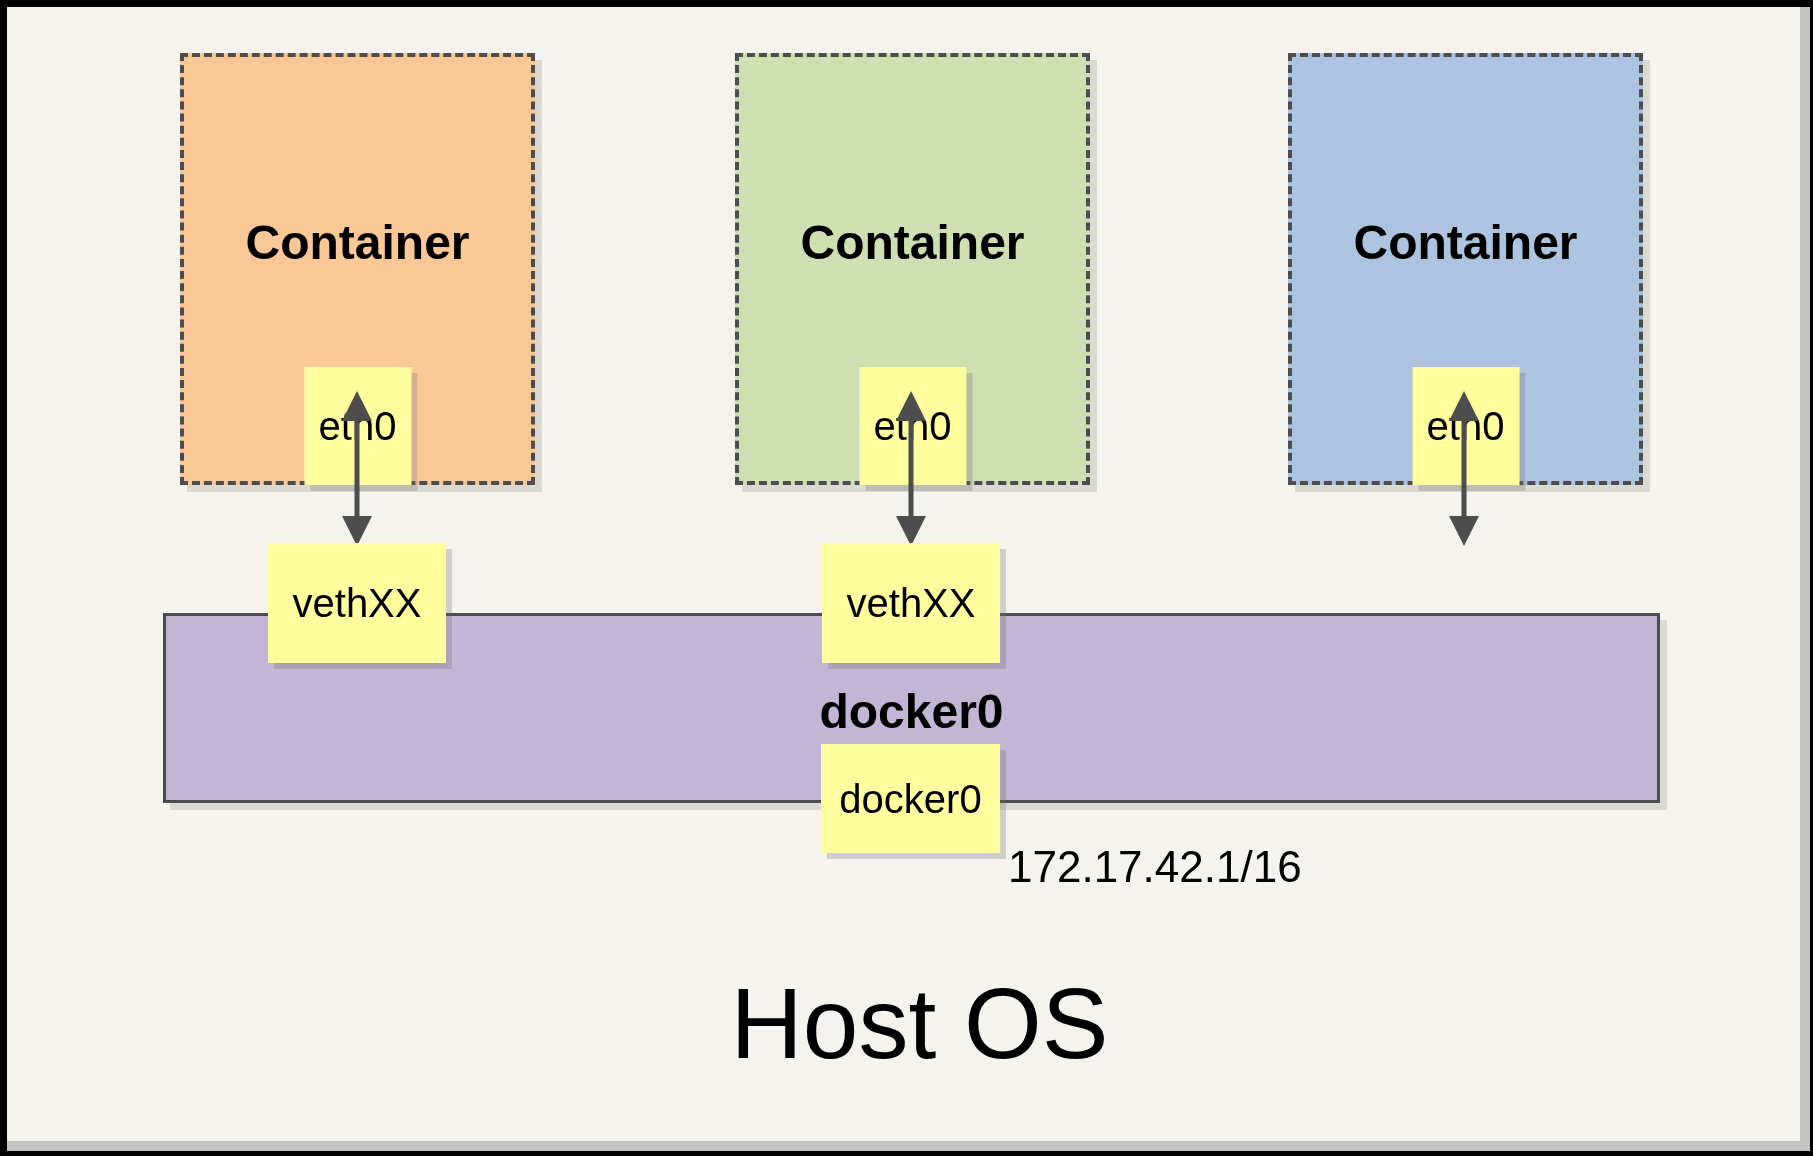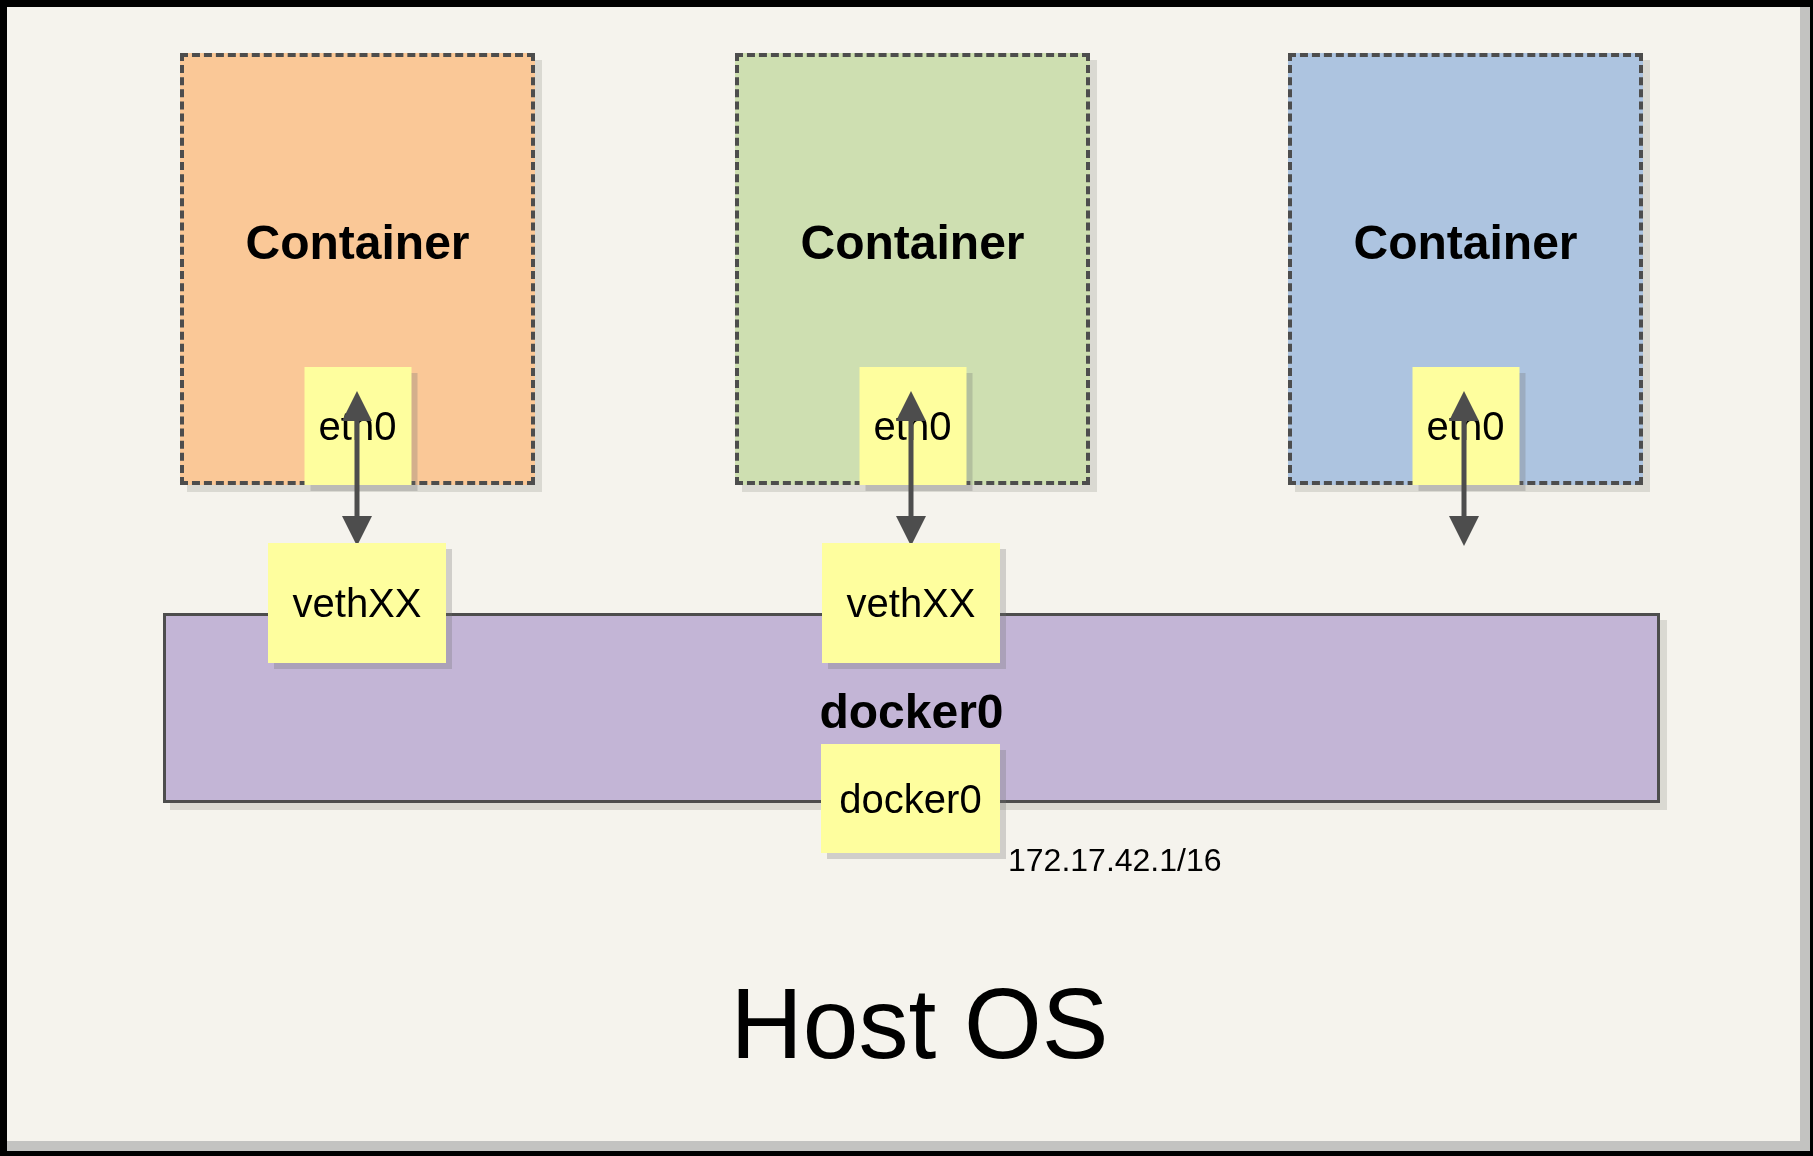--- a/index.html
+++ b/index.html
@@ -52,21 +52,21 @@
     box-shadow:7px 7px 0 0 #DAD9D2;
     z-index:1;
   }
   .bridge-label{
     position:absolute;top:66px;left:0;width:100%;
     text-align:center;font-size:48px;font-weight:bold;line-height:60px;
   }
   .dockerif{left:814px;top:737px;width:179px;height:109px;}
   .ip-label{
     position:absolute;left:1001px;top:836px;
-    font-size:32px;line-height:1.1;z-index:5;
+    font-size:44px;line-height:1.1;z-index:5;
   }
   .host-label{
     position:absolute;left:16px;top:966px;width:100%;
     text-align:center;font-size:100px;line-height:1;z-index:5;
   }
 </style>
 </head>
 <body>
 
 <div class="canvas">

